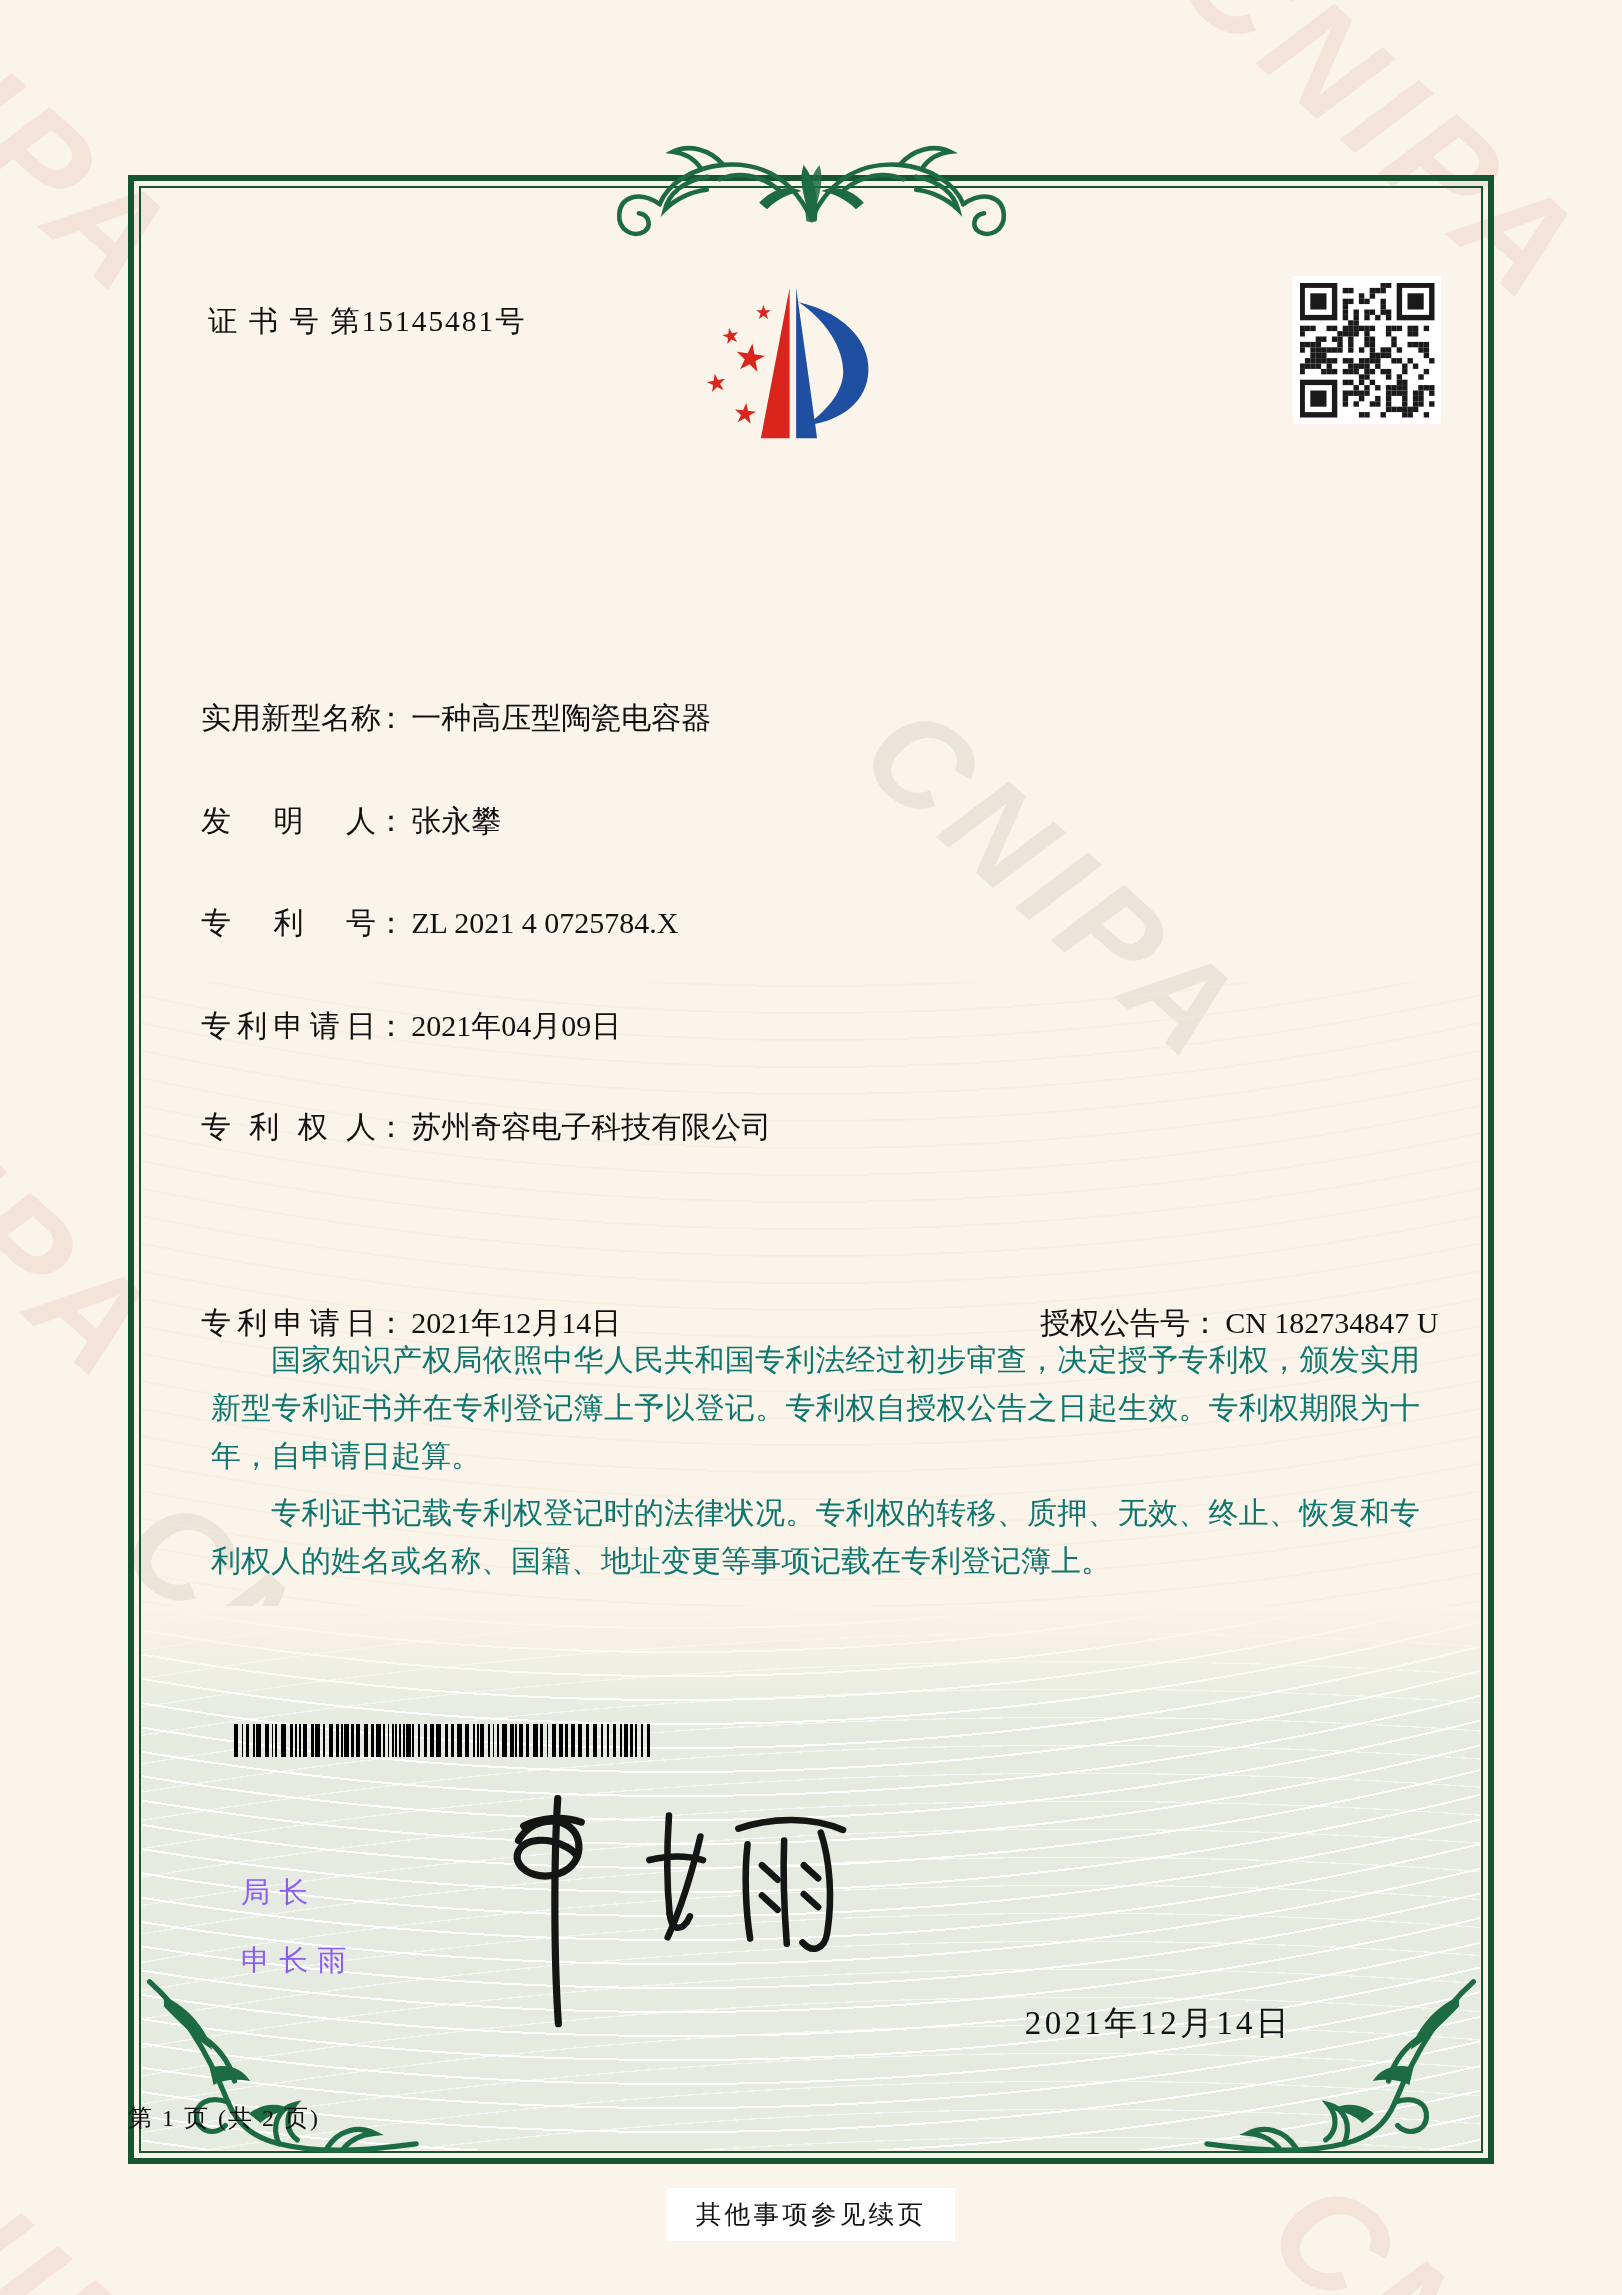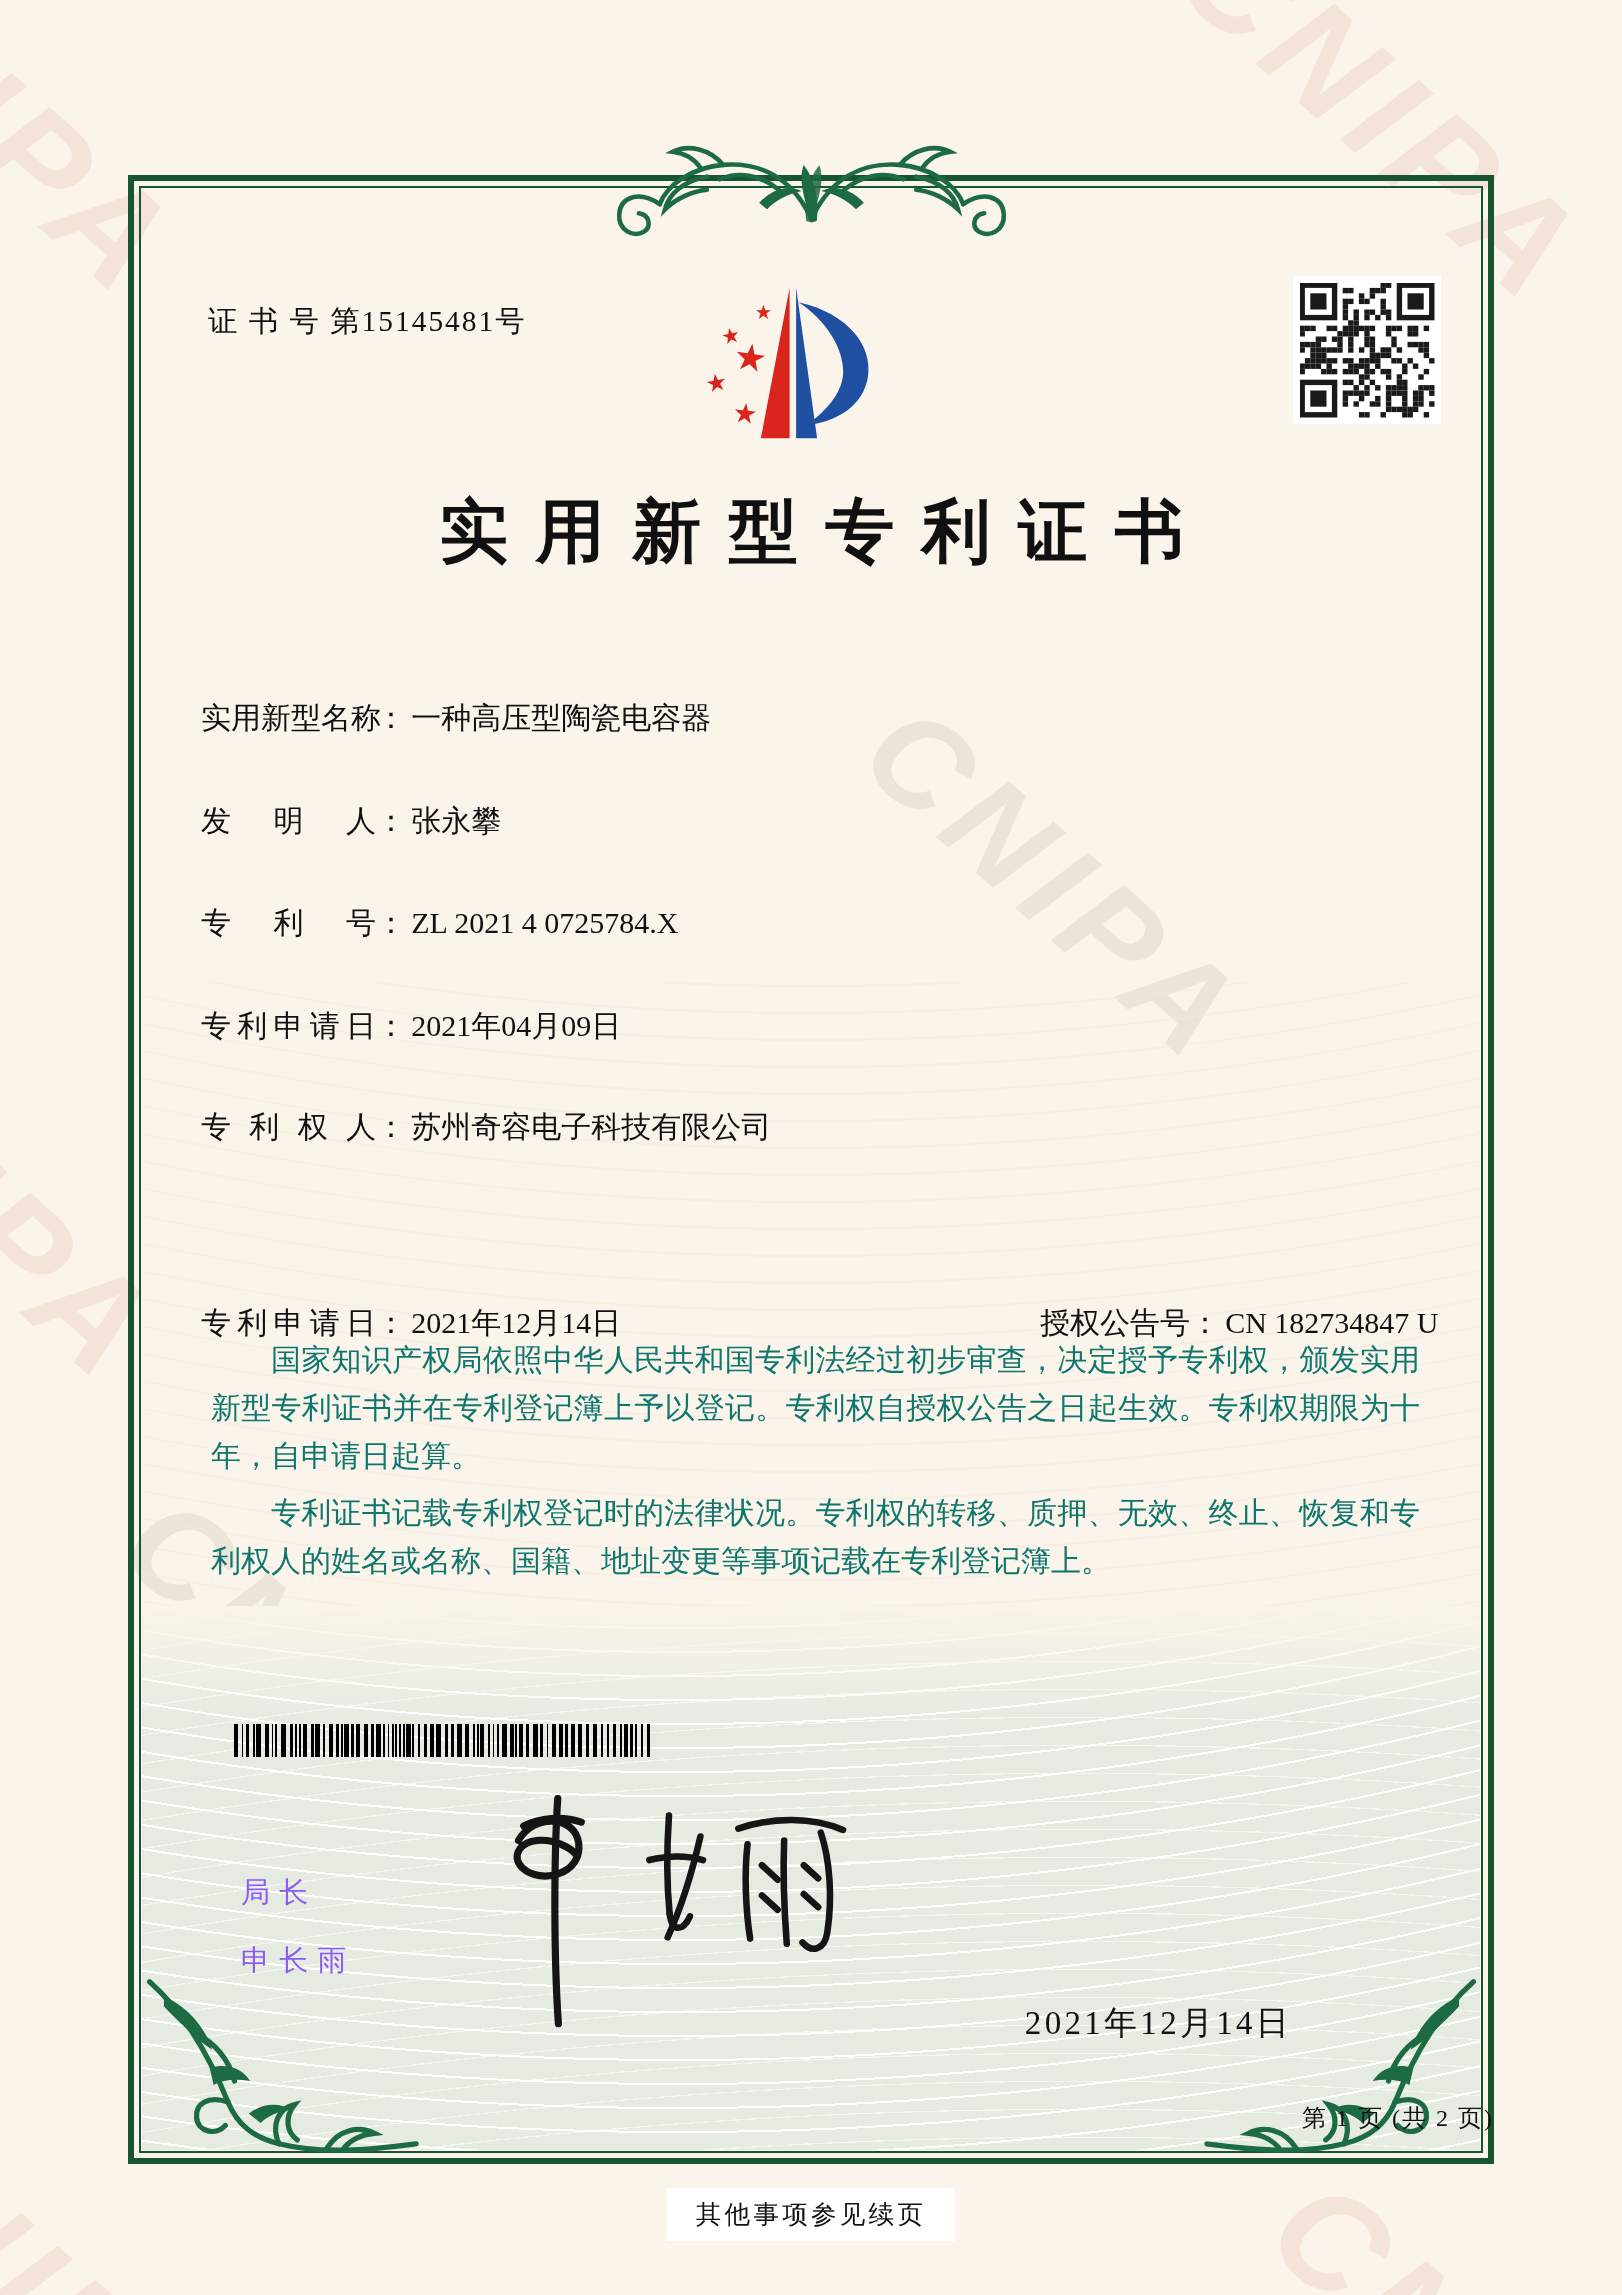--- a/index.html
+++ b/index.html
@@ -45,21 +45,21 @@
       line-height:48px;text-align:justify;}
   .paras p{margin:0 0 9.2px 0;text-indent:2em;}
 
   .barcode{position:absolute;left:234px;top:1724px;width:429px;height:33px;display:flex;align-items:stretch;}
   .barcode i{display:block;height:100%;}
 
   .director{position:absolute;left:241px;top:1858px;font-size:29px;color:#8b5cf6;letter-spacing:9.2px;line-height:68px;}
   .sig{position:absolute;left:419px;top:1767px;}
   .issue-date{position:absolute;left:1008px;top:2001px;width:301px;text-align:center;
       font-size:33px;color:#111;letter-spacing:3.3px;}
-  .pageinfo{position:absolute;left:128px;top:2102px;width:1366px;text-align:right;font-size:24px;color:#111;letter-spacing:2px;}
+  .pageinfo{position:absolute;left:128px;top:2102px;width:1366px;text-align:left;font-size:24px;color:#111;letter-spacing:2px;}
   .footnote{position:absolute;left:811px;top:2188px;transform:translateX(-50%);
       background:#ffffff;padding:9.2px 29px;font-size:25.5px;color:#111;letter-spacing:3.3px;white-space:nowrap;}
 
   .logo{position:absolute;left:681px;top:280px;}
   .qr{position:absolute;left:1293px;top:276px;width:148px;height:148px;background:#ffffff;padding:6.5px;box-sizing:border-box;}
 </style>
 </head>
 <body>
 
 <div class="page">
@@ -357,21 +357,20 @@
       <rect x="20" y="23" width="1" height="1" fill="#1a1a1a"></rect>
       <rect x="21" y="23" width="1" height="1" fill="#1a1a1a"></rect>
       <rect x="11" y="24" width="1" height="1" fill="#1a1a1a"></rect>
       <rect x="12" y="24" width="1" height="1" fill="#1a1a1a"></rect>
       <rect x="15" y="24" width="1" height="1" fill="#1a1a1a"></rect>
       <rect x="19" y="24" width="1" height="1" fill="#1a1a1a"></rect>
       <rect x="20" y="24" width="1" height="1" fill="#1a1a1a"></rect>
       <rect x="23" y="24" width="1" height="1" fill="#1a1a1a"></rect>
     </svg>
 
-  <div class="title">实用新型专利证书</div>
 
   <div class="row" style="top:698px;">
     <span class="flabel">实用新型名称</span><span>：</span><span class="val">一种高压型陶瓷电容器</span>
   </div>
   <div class="row" style="top:801px;">
     <span class="flabel">发明人</span><span>：</span><span class="val">张永攀</span>
   </div>
   <div class="row" style="top:903px;">
     <span class="flabel">专利号</span><span>：</span><span class="val">ZL 2021 4 0725784.X</span>
   </div>

